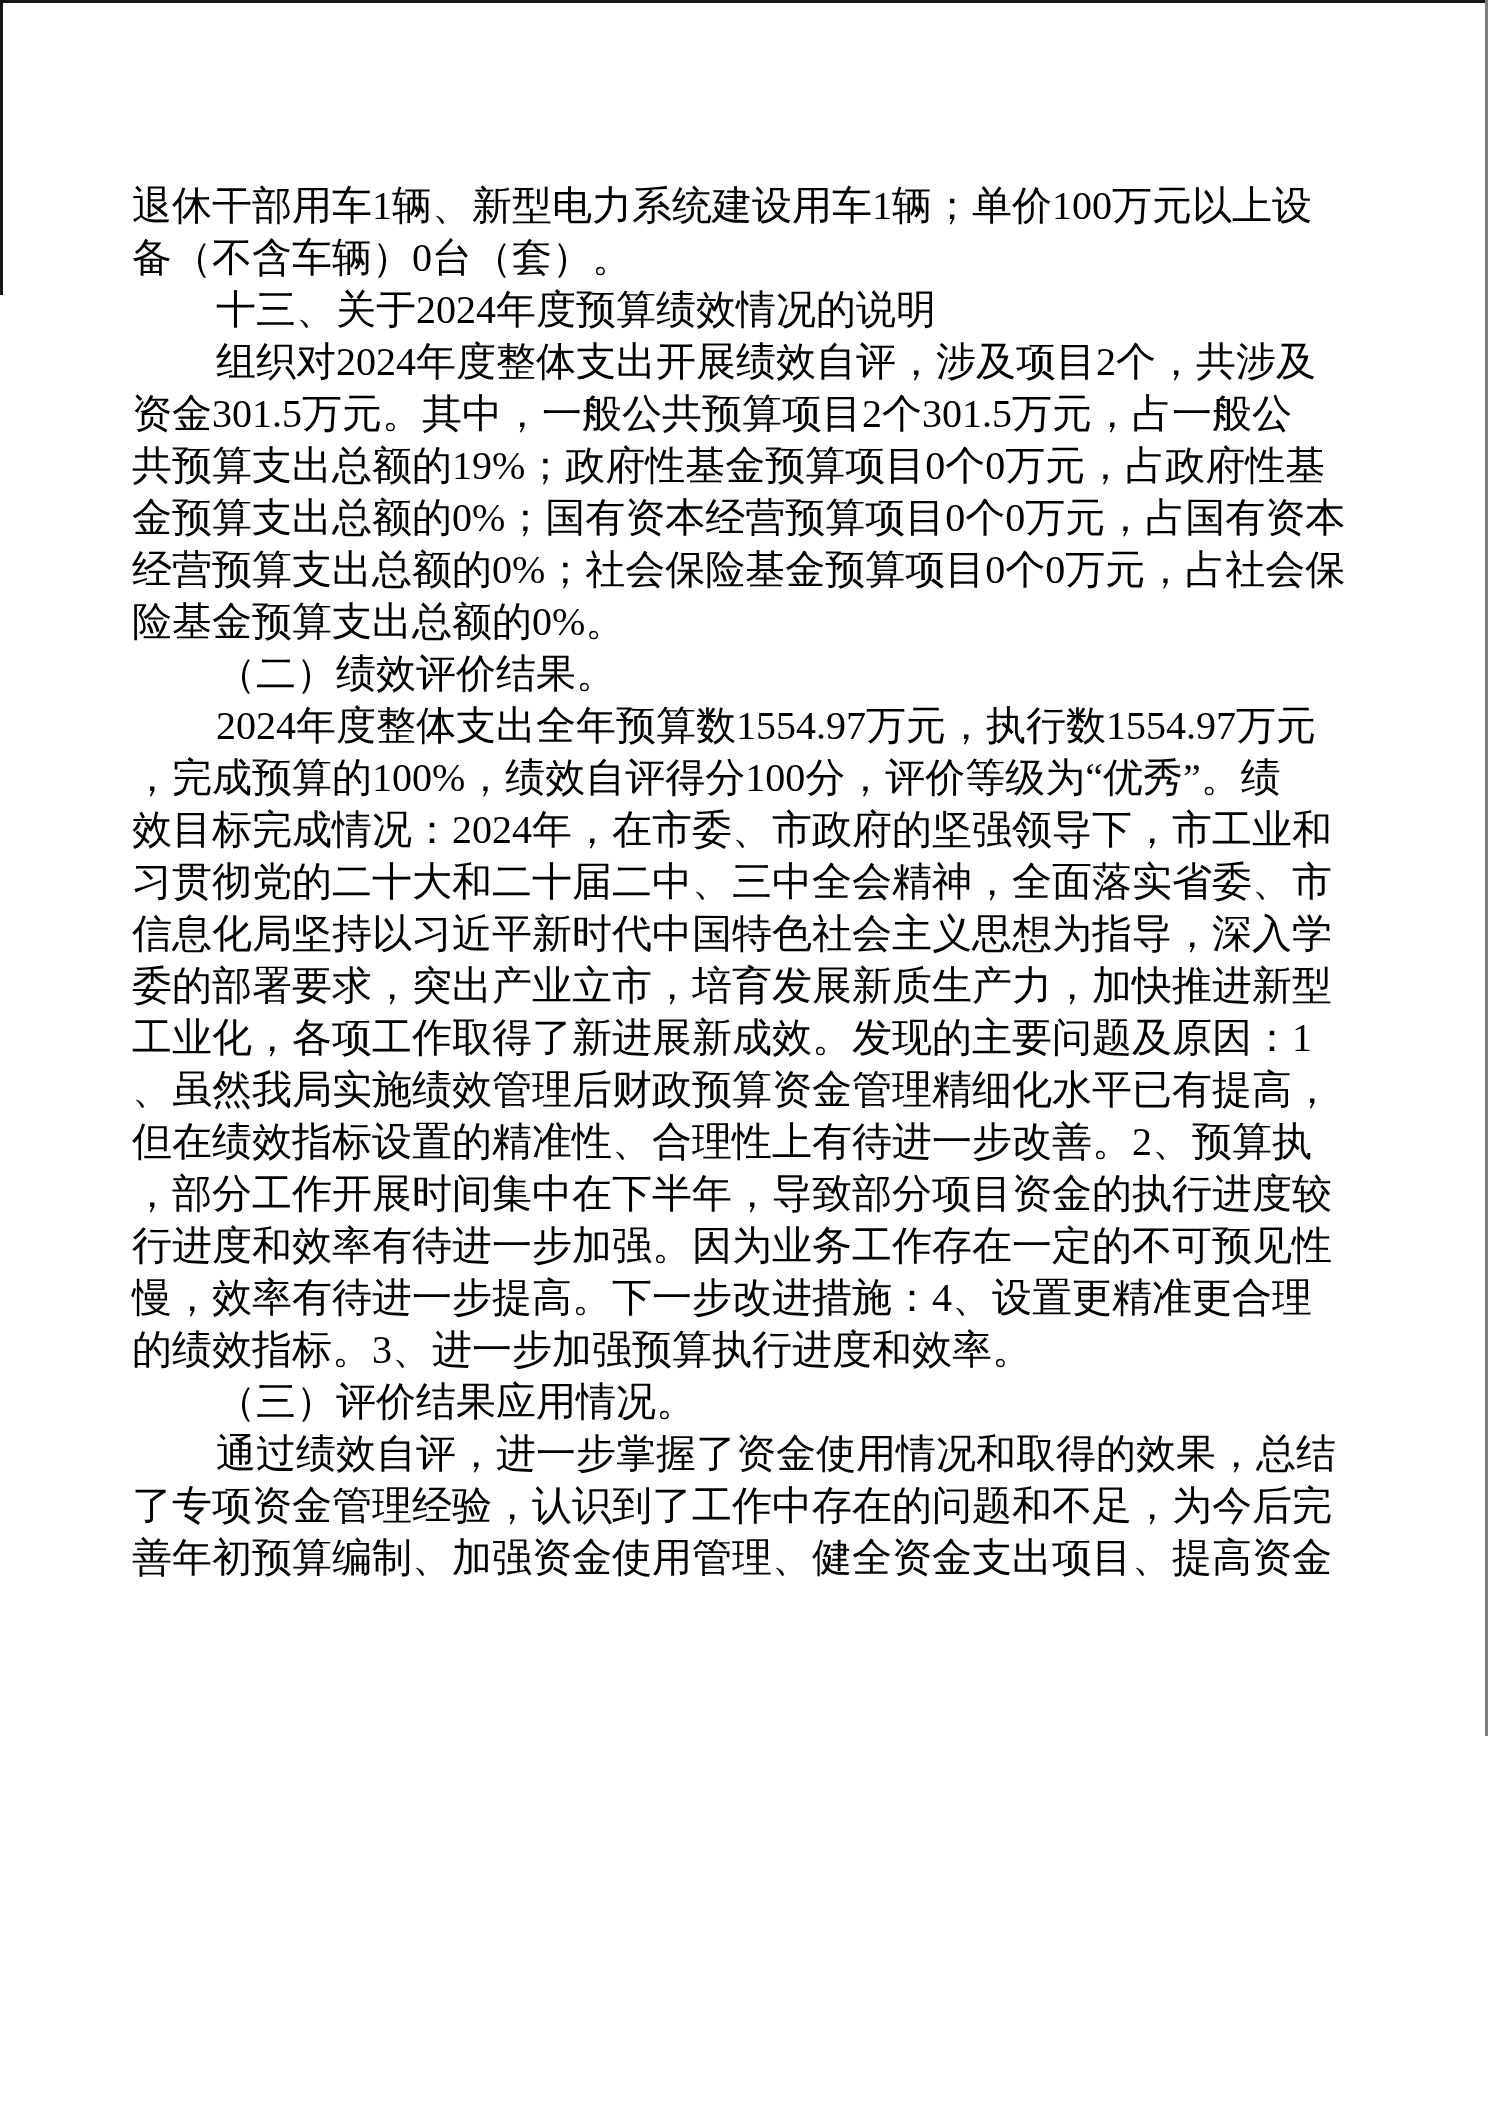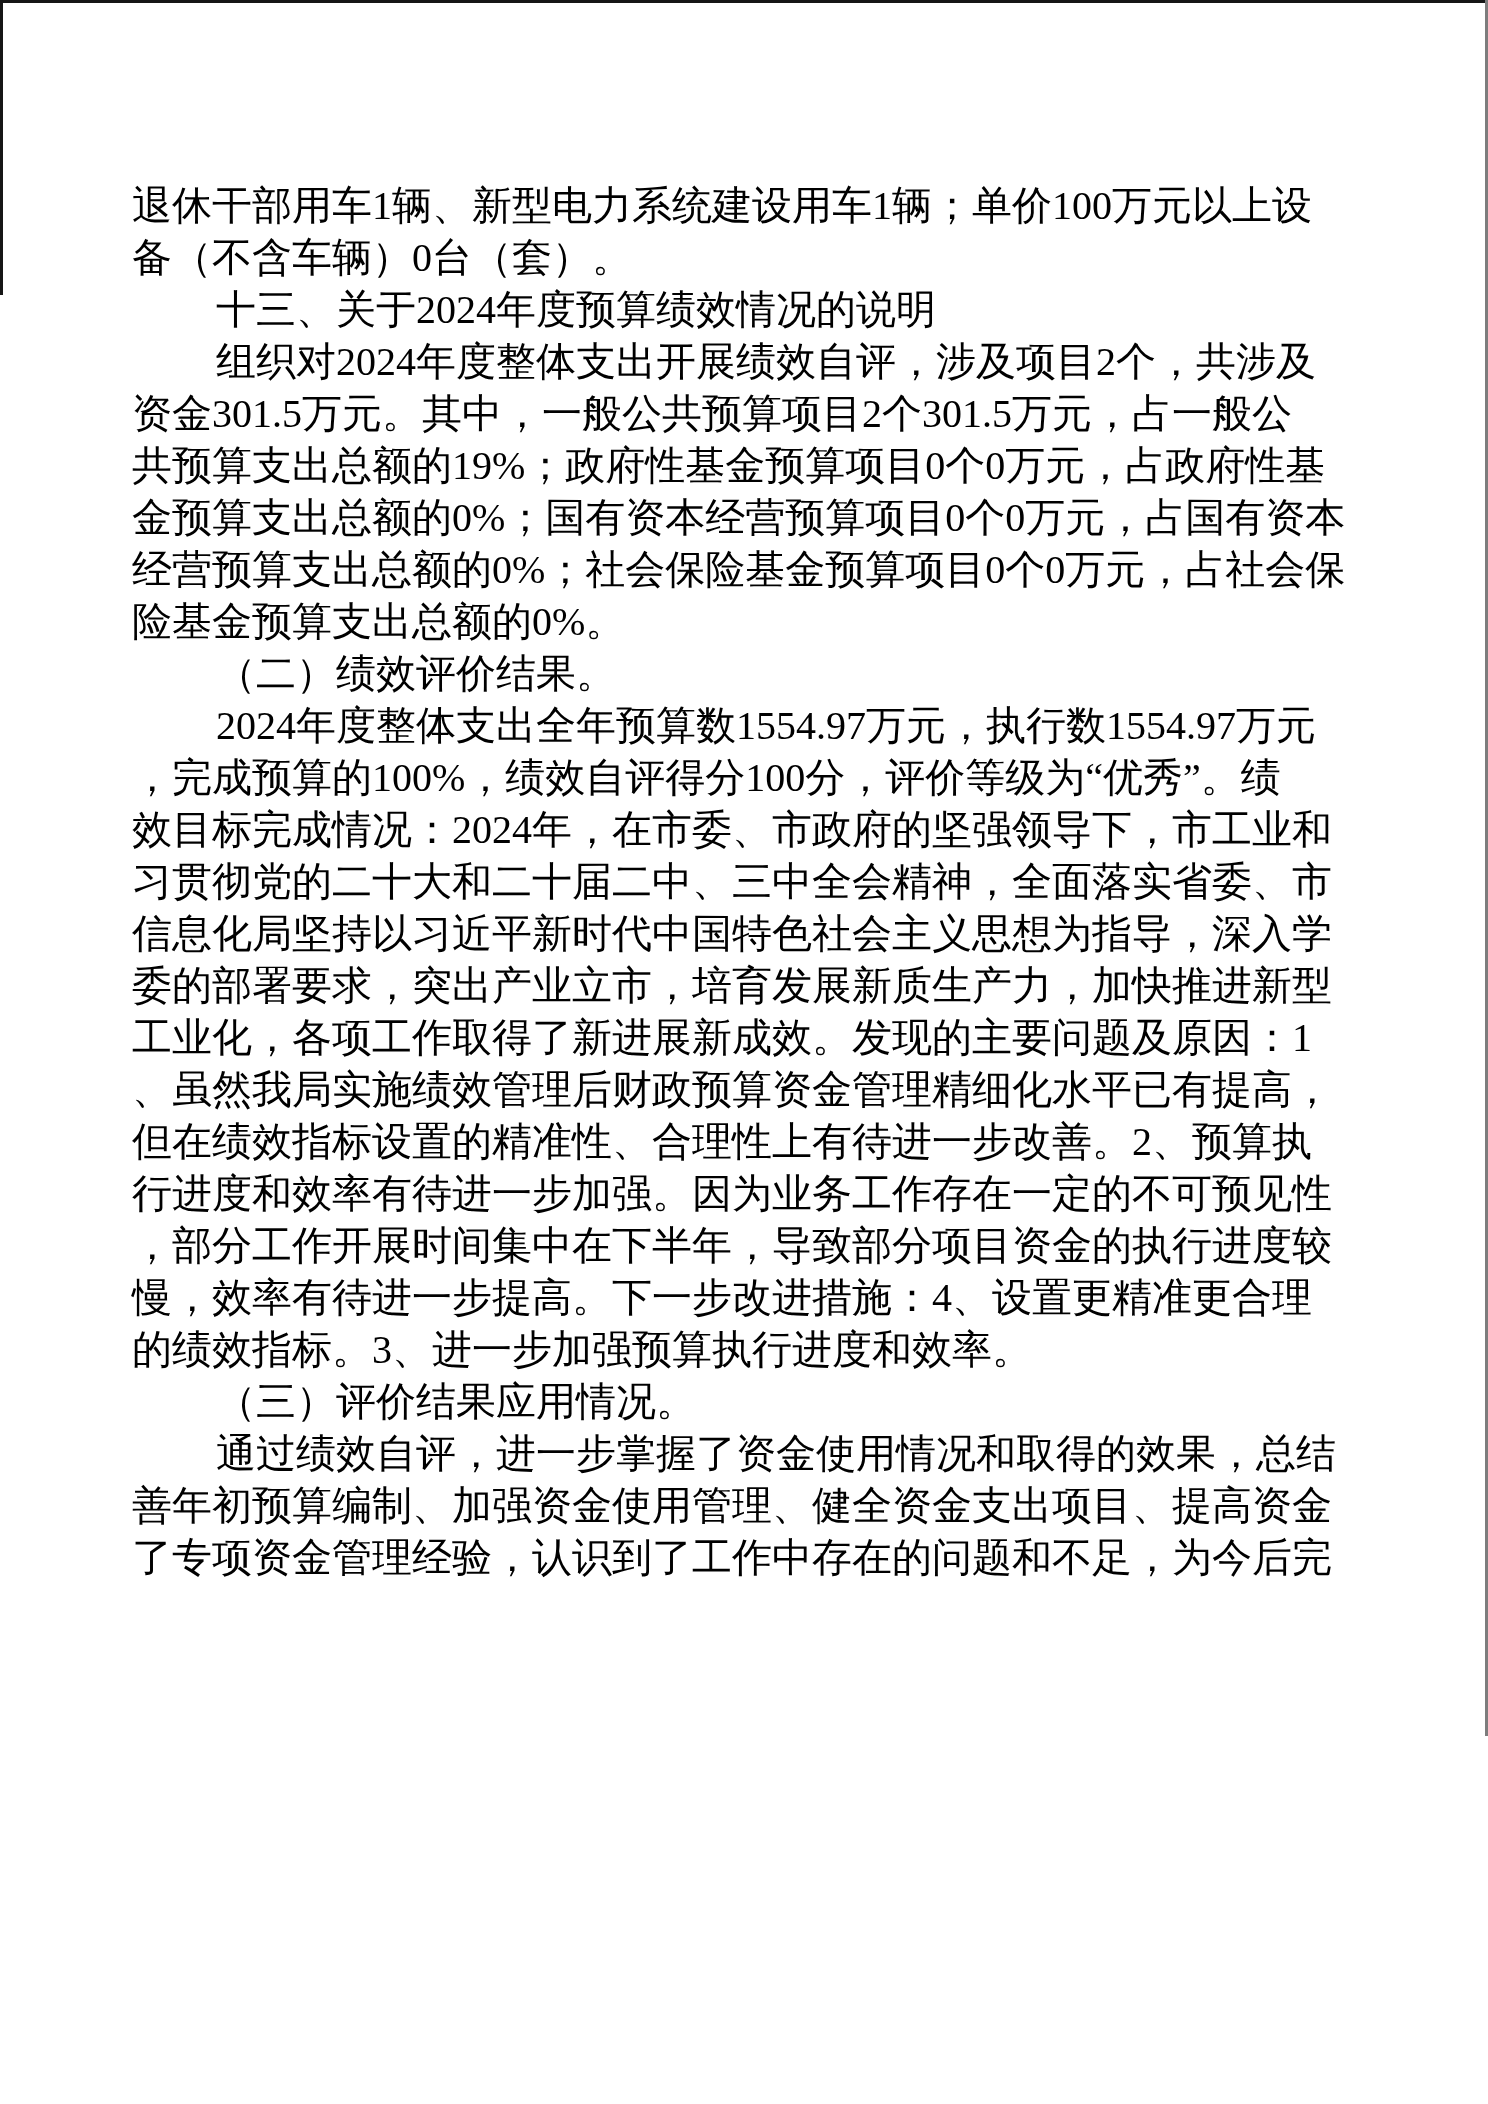--- a/index.html
+++ b/index.html
@@ -68,25 +68,25 @@
 
     <div class="line indent">2024年度整体支出全年预算数1554.97万元，执行数1554.97万元</div>
     <div class="line">，完成预算的100%，绩效自评得分100分，评价等级为“优秀”。绩</div>
     <div class="line">效目标完成情况：2024年，在市委、市政府的坚强领导下，市工业和</div>
     <div class="line">习贯彻党的二十大和二十届二中、三中全会精神，全面落实省委、市</div>
     <div class="line">信息化局坚持以习近平新时代中国特色社会主义思想为指导，深入学</div>
     <div class="line">委的部署要求，突出产业立市，培育发展新质生产力，加快推进新型</div>
     <div class="line">工业化，各项工作取得了新进展新成效。发现的主要问题及原因：1</div>
     <div class="line">、虽然我局实施绩效管理后财政预算资金管理精细化水平已有提高，</div>
     <div class="line">但在绩效指标设置的精准性、合理性上有待进一步改善。2、预算执</div>
+    <div class="line">，部分工作开展时间集中在下半年，导致部分项目资金的执行进度较</div>
     <div class="line">行进度和效率有待进一步加强。因为业务工作存在一定的不可预见性</div>
-    <div class="line">，部分工作开展时间集中在下半年，导致部分项目资金的执行进度较</div>
     <div class="line">慢，效率有待进一步提高。下一步改进措施：4、设置更精准更合理</div>
     <div class="line">的绩效指标。3、进一步加强预算执行进度和效率。</div>
 
     <div class="line heading indent">（三）评价结果应用情况。</div>
 
     <div class="line indent">通过绩效自评，进一步掌握了资金使用情况和取得的效果，总结</div>
+    <div class="line">了专项资金管理经验，认识到了工作中存在的问题和不足，为今后完</div>
     <div class="line">善年初预算编制、加强资金使用管理、健全资金支出项目、提高资金</div>
-    <div class="line">了专项资金管理经验，认识到了工作中存在的问题和不足，为今后完</div>
 
   </div>
 </div>
 
 </body></html>

